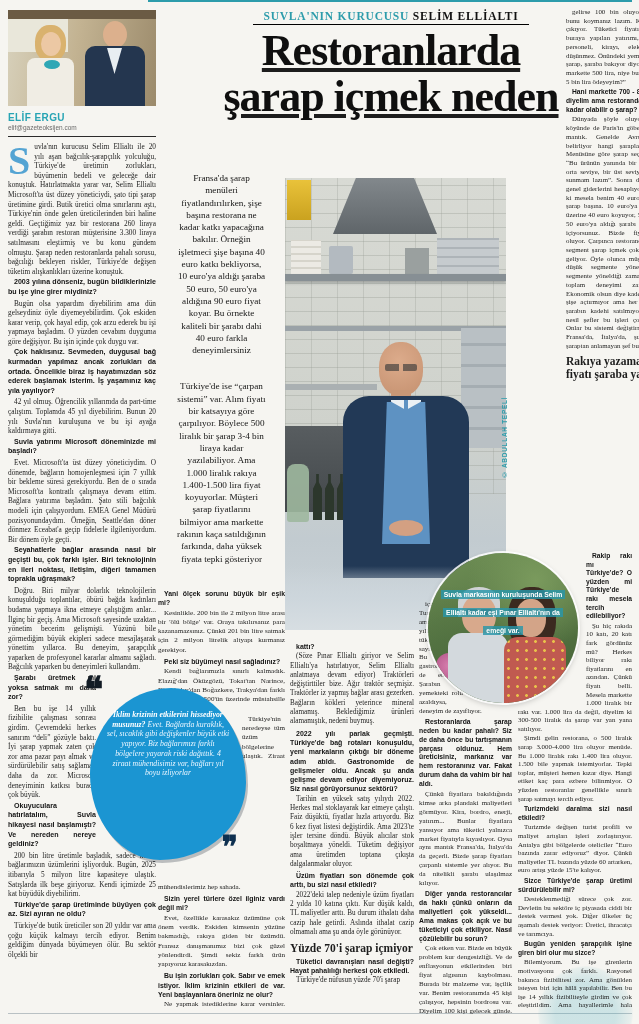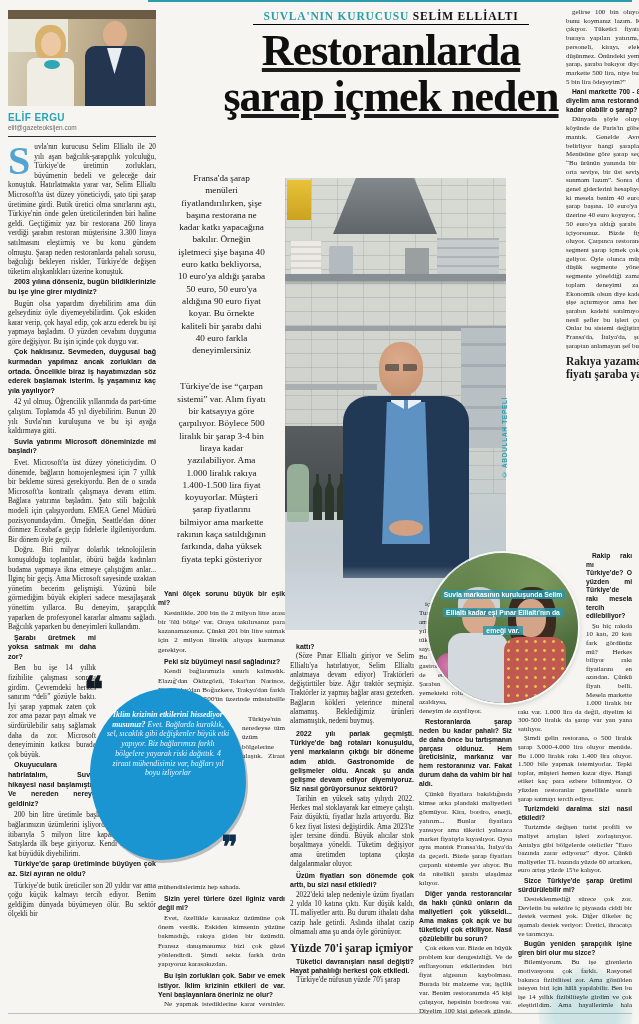--- a/index.html
+++ b/index.html
@@ -155,20 +155,21 @@
     </div>
     <div class="byrule"></div>
     <div>
         <p class="lead"><span class="dropcap">S</span>uvla'nın kurucusu Selim Ellialtı ile 20 yılı aşan bağcılık-şarapçılık yolculuğu, Türkiye'de üretimin zorlukları, büyümenin bedeli ve geleceğe dair konuştuk. Hatırlatmakta yarar var, Selim Ellialtı Microsoft'ta üst düzey yöneticiydi, şato tipi şarap üretimine girdi. Butik üretici olma sınırlarını aştı, Türkiye'nin önde gelen üreticilerinden biri haline geldi. Geçtiğimiz yaz bir restorana 260 liraya verdiği şarabın restoran müşterisine 3.300 liraya satılmasını eleştirmiş ve bu konu gündem olmuştu. Şarap neden restoranlarda pahalı sorusu, bağcılığı bekleyen riskler, Türkiye'de değişen tüketim alışkanlıkları üzerine konuştuk.</p>
         <p class="q">2003 yılına dönseniz, bugün bildiklerinizle bu işe yine girer miydiniz?</p>
         <p class="a">Bugün olsa yapardım diyebilirim ama dün gelseydiniz öyle diyemeyebilirdim. Çok eskiden karar verip, çok hayal edip, çok arzu ederek bu işi yapmaya başladım. O yüzden cevabım duyguma göre değişiyor. Bu işin içinde çok duygu var.</p>
         <p class="q">Çok haklısınız. Sevmeden, duygusal bağ kurmadan yapılmaz ancak zorlukları da ortada. Öncelikle biraz iş hayatımızdan söz ederek başlamak isterim. İş yaşamınız kaç yıla yayılıyor?</p>
         <p class="a">42 yıl olmuş. Öğrencilik yıllarımda da part-time çalıştım. Toplamda 45 yıl diyebilirim. Bunun 20 yılı Suvla'nın kuruluşuna ve bu işi ayağa kaldırmaya gitti.</p>
         <p class="q">Suvla yatırımı Microsoft döneminizde mi başladı?</p>
         <p class="a">Evet. Microsoft'ta üst düzey yöneticiydim. O dönemde, bağların homojenleşmesi için 7 yıllık bir bekleme süresi gerekiyordu. Ben de o sırada Microsoft'ta kontratlı çalışmaya devam ettim. Bağlara yatırıma başladım. Şato stili bağcılık modeli için çalışıyordum. EMEA Genel Müdürü pozisyonundaydım. Örneğin, Seattle'dan döner dönmez Eceabat'a geçip fidelerle ilgileniyordum. Bir dönem öyle geçti.</p>
+        <p class="q">Seyahatlerle bağlar arasında nasıl bir geçişti bu, çok farklı işler. Biri teknolojinin en ileri noktası, iletişim, diğeri tamamen toprakla uğraşmak?</p>
         <p class="a">Doğru. Biri milyar dolarlık teknolojilerin konuşulduğu toplantılar, öbürü bağda kadınları budama yapmaya ikna etmeye çalıştığım anlar... İlginç bir geçiş. Ama Microsoft sayesinde uzaktan yönetim becerim gelişmişti. Yüzünü bile görmediğim büyük ekipleri sadece mesajlaşarak yönettim yıllarca. Bu deneyim, şarapçılık yaparken de profesyonel kararlar almamı sağladı. Bağcılık yaparken bu deneyimleri kullandım.</p>
         <div class="sp sp-r" style="width: 56px; height: 168px;"></div>
         <p class="q">Şarabı üretmek mi yoksa satmak mı daha zor?</p>
         <p class="a">Ben bu işe 14 yıllık fizibilite çalışması sonrası girdim. Çevremdeki herkes sanırım “deli” gözüyle baktı. İyi şarap yapmak zaten çok zor ama pazar payı almak ve sürdürülebilir satış sağlamak daha da zor. Microsoft deneyiminin katkısı burada çok büyük.</p>
         <p class="q">Okuyuculara hatırlatalım, Suvla hikayesi nasıl başlamıştı? Ve nereden nereye geldiniz?</p>
         <p class="a">200 bin litre üretimle başladık, sadece kendi bağlarımızın üzümlerini işliyorduk. Bugün, 2025 itibarıyla 5 milyon litre kapasiteye ulaştık. Satışlarda ilk beşe giriyoruz. Kendi içimizde 25 kat büyüdük diyebilirim.</p>
         <p class="q">Tür­kiye'de şarap üretiminde büyüyen çok az. Sizi ayıran ne oldu?</p>
         <p class="a">Türkiye'de butik üreticiler son 20 yıldır var ama çoğu küçük kalmayı tercih ediyor. Benim geldiğim dünyada büyümeyen ölür. Bu sektör ölçekli bir</p>
       </div>
   </section>

